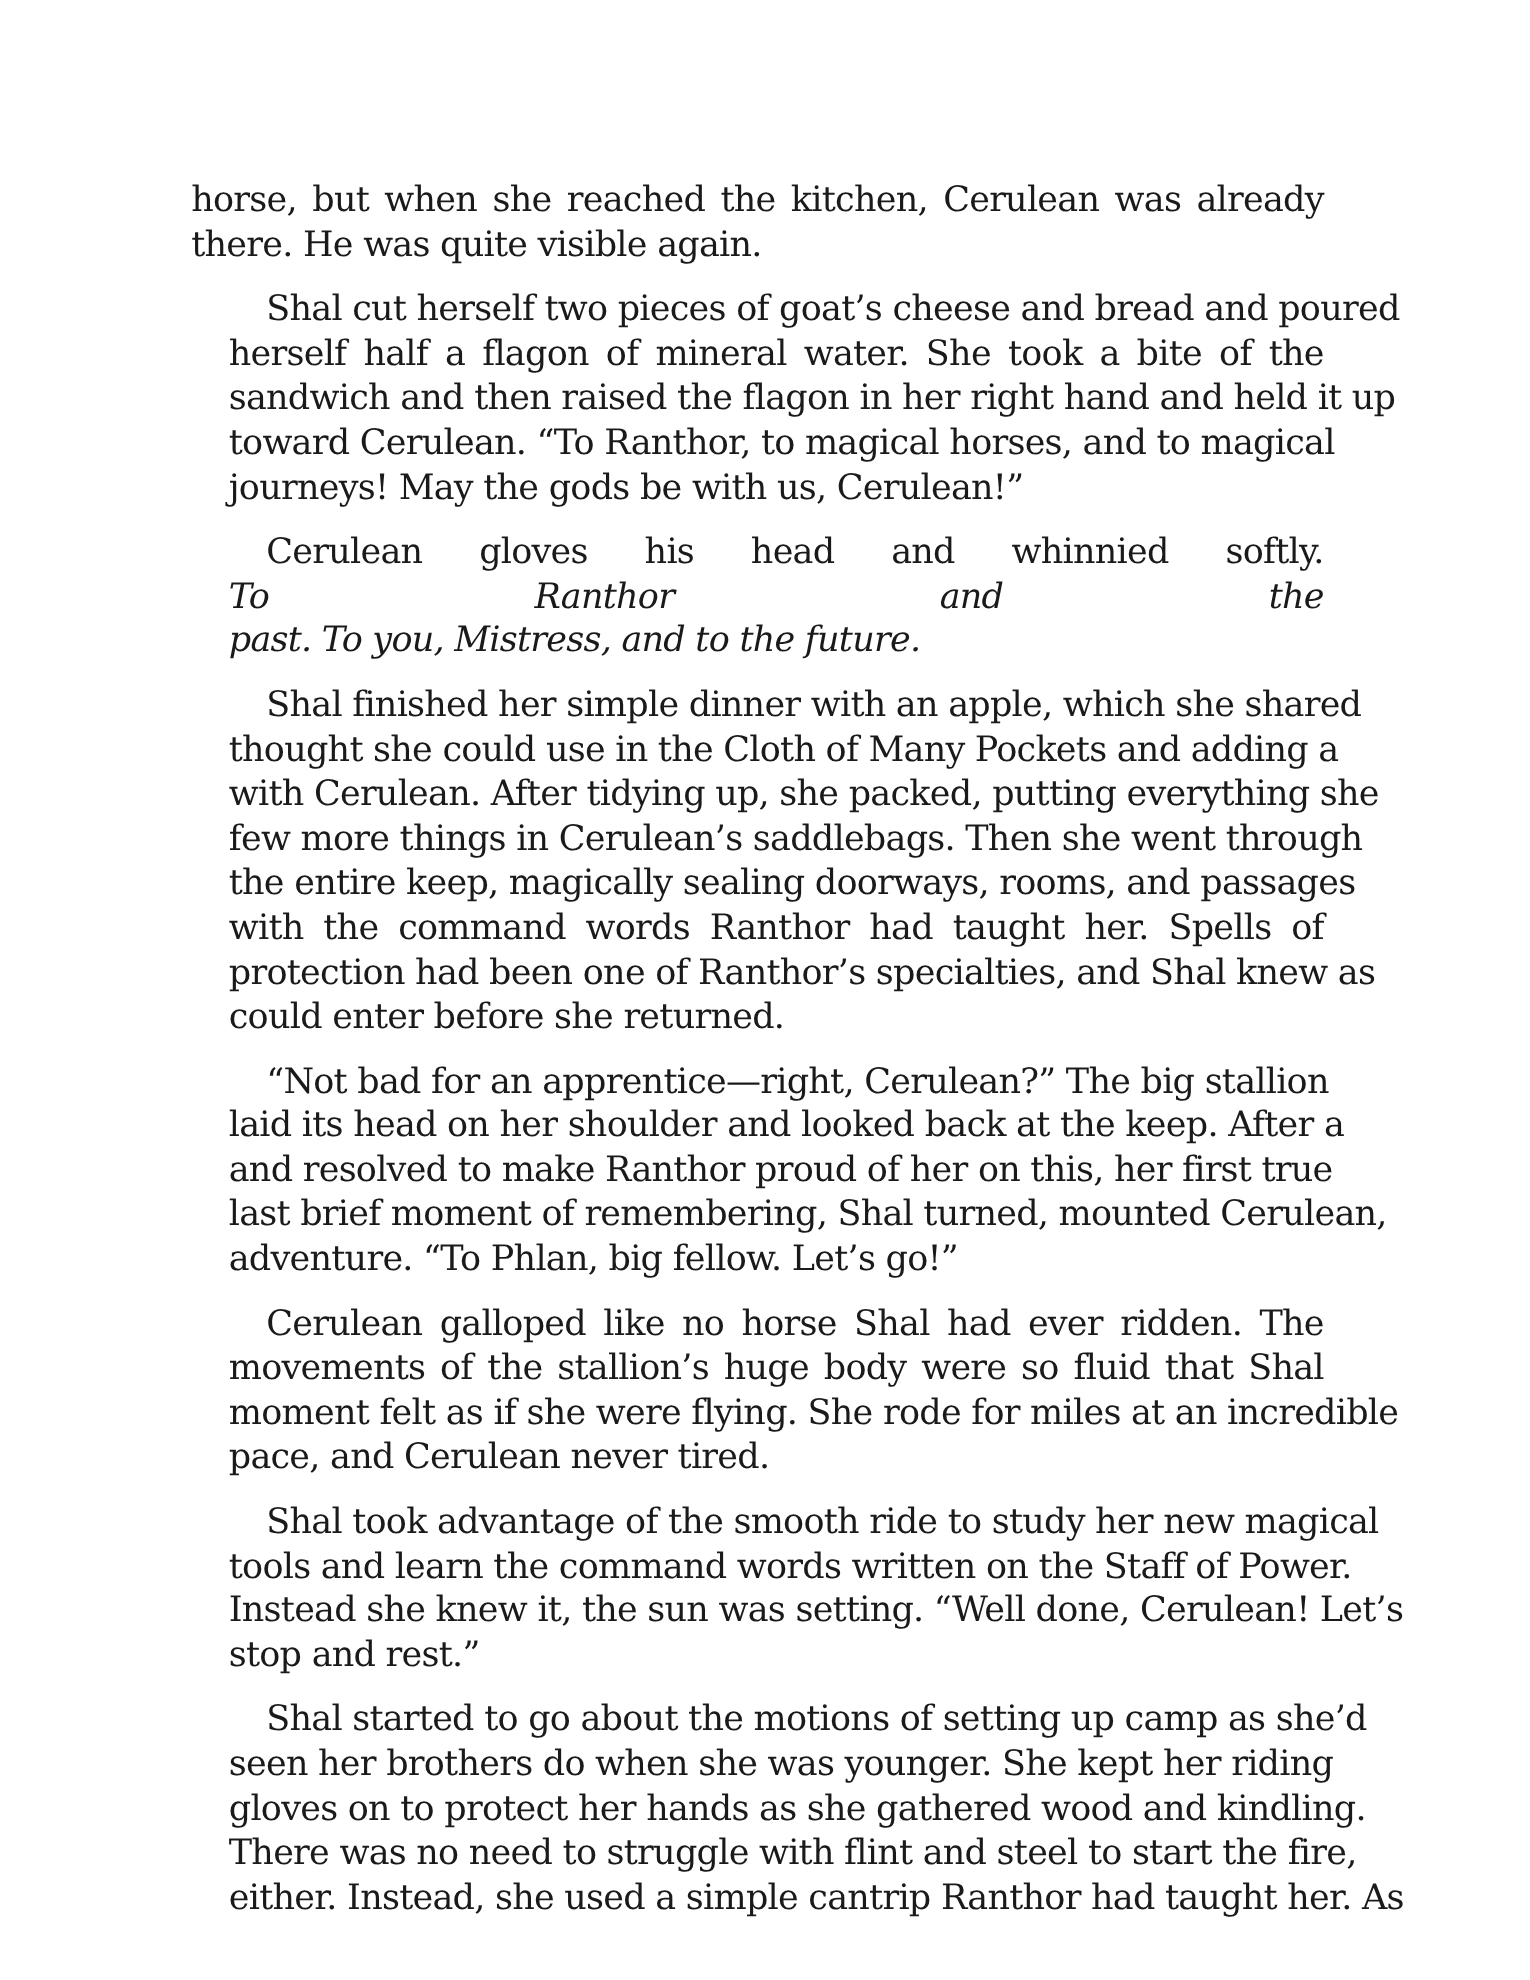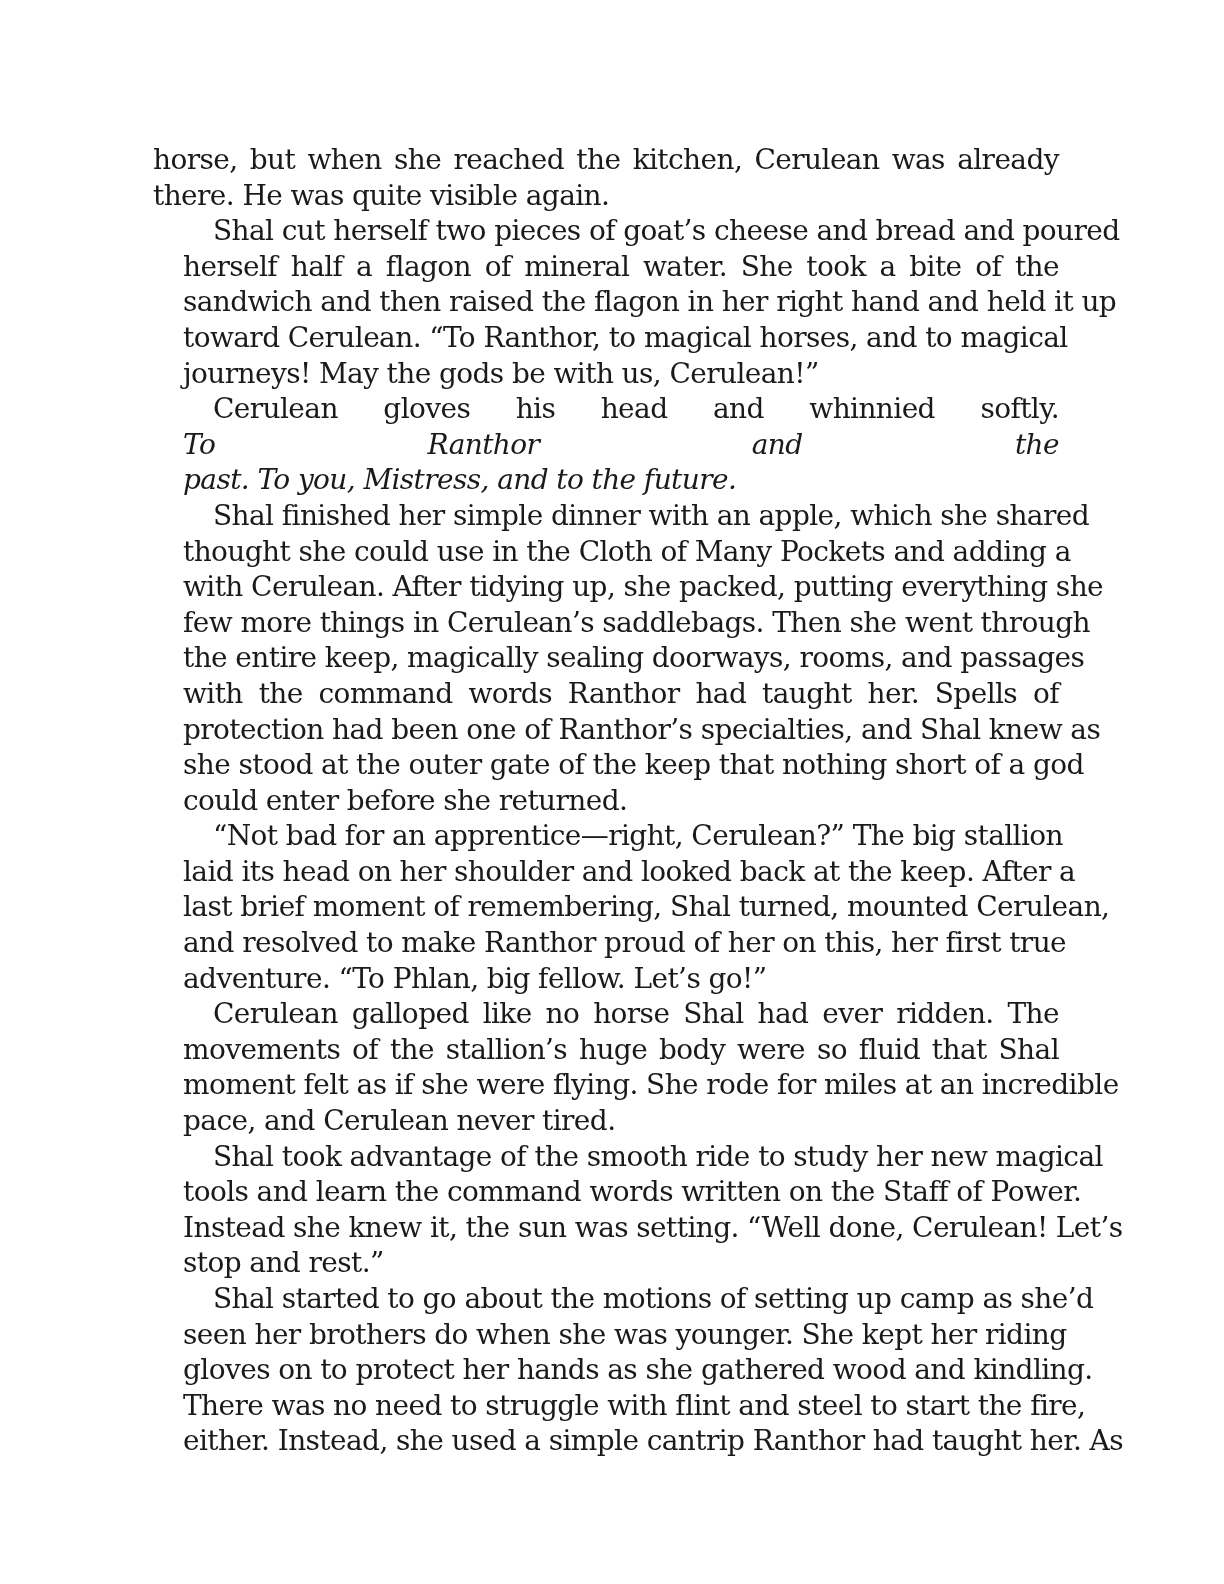--- a/index.html
+++ b/index.html
@@ -37,20 +37,21 @@
       display: block;
       text-align: justify;
       text-align-last: justify;
       white-space: nowrap;
     }
     .line.last {
       text-align-last: left;
     }
     .line.indent {
       padding-left: 30px;
+      margin-top: 16px;
     }
     .line span {
       white-space: normal;
     }
     em {
       font-style: italic;
     }
   </style>
 </head>
 <body>
@@ -76,29 +77,28 @@
   </div>
 
   <div class="para">
     <span class="line indent">Shal finished her simple dinner with an apple, which she shared</span>
     <span class="line">thought she could use in the Cloth of Many Pockets and adding a</span>
     <span class="line">with Cerulean. After tidying up, she packed, putting everything she</span>
     <span class="line">few more things in Cerulean’s saddlebags. Then she went through</span>
     <span class="line">the entire keep, magically sealing doorways, rooms, and passages</span>
     <span class="line">with the command words Ranthor had taught her. Spells of</span>
     <span class="line">protection had been one of Ranthor’s specialties, and Shal knew as</span>
-    <span class="line">she stood at the outer gate of the keep that nothing short of a god</span>
     <span class="line last">could enter before she returned.</span>
   </div>
 
   <div class="para">
     <span class="line indent">“Not bad for an apprentice—right, Cerulean?” The big stallion</span>
     <span class="line">laid its head on her shoulder and looked back at the keep. After a</span>
+    <span class="line">and resolved to make Ranthor proud of her on this, her first true</span>
     <span class="line">last brief moment of remembering, Shal turned, mounted Cerulean,</span>
-    <span class="line">and resolved to make Ranthor proud of her on this, her first true</span>
     <span class="line last">adventure. “To Phlan, big fellow. Let’s go!”</span>
   </div>
 
   <div class="para">
     <span class="line indent">Cerulean galloped like no horse Shal had ever ridden. The</span>
     <span class="line">movements of the stallion’s huge body were so fluid that Shal</span>
     <span class="line">moment felt as if she were flying. She rode for miles at an incredible</span>
     <span class="line last">pace, and Cerulean never tired.</span>
   </div>
 

